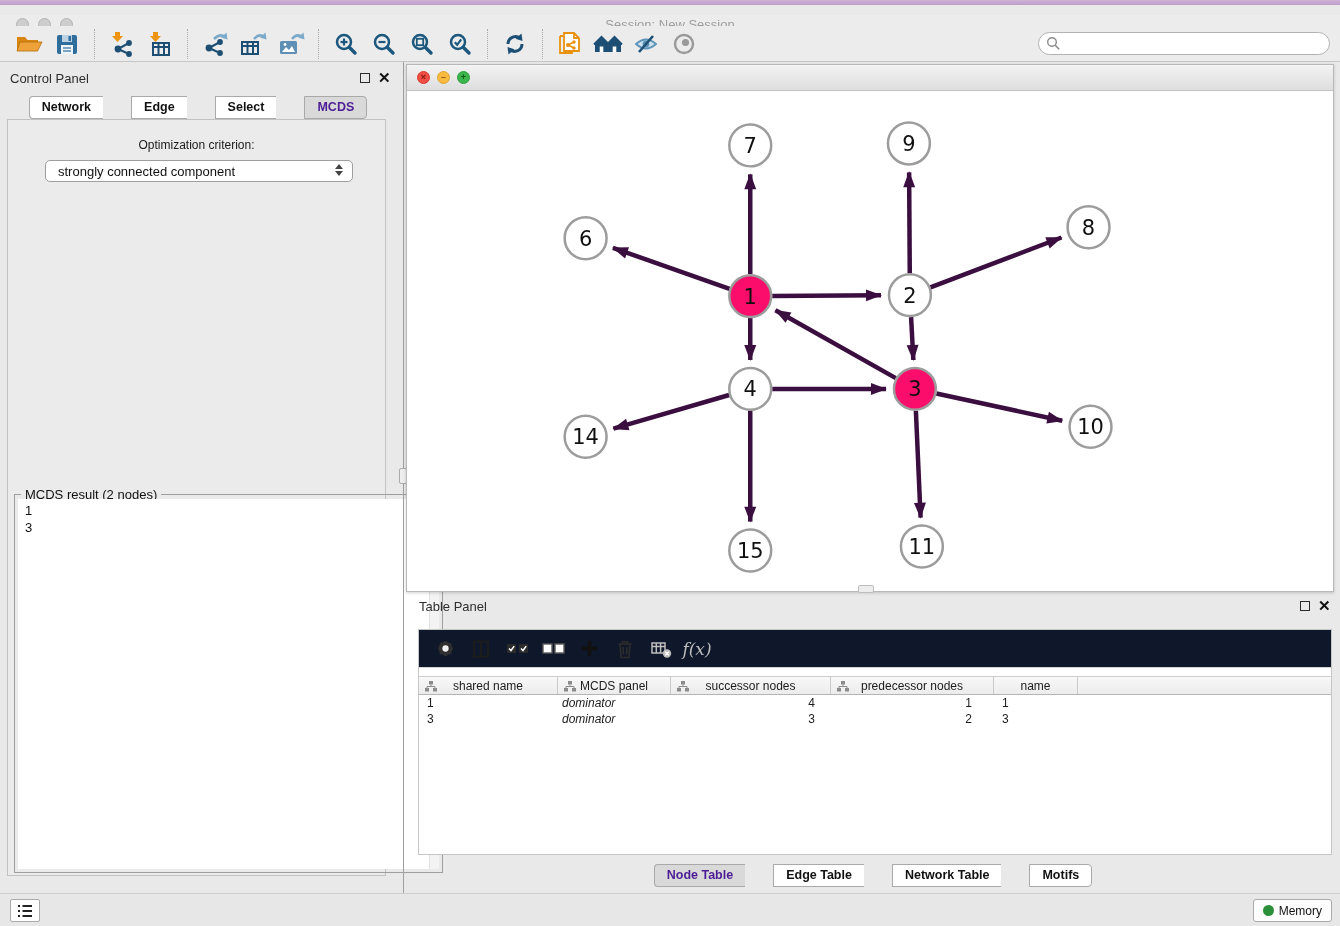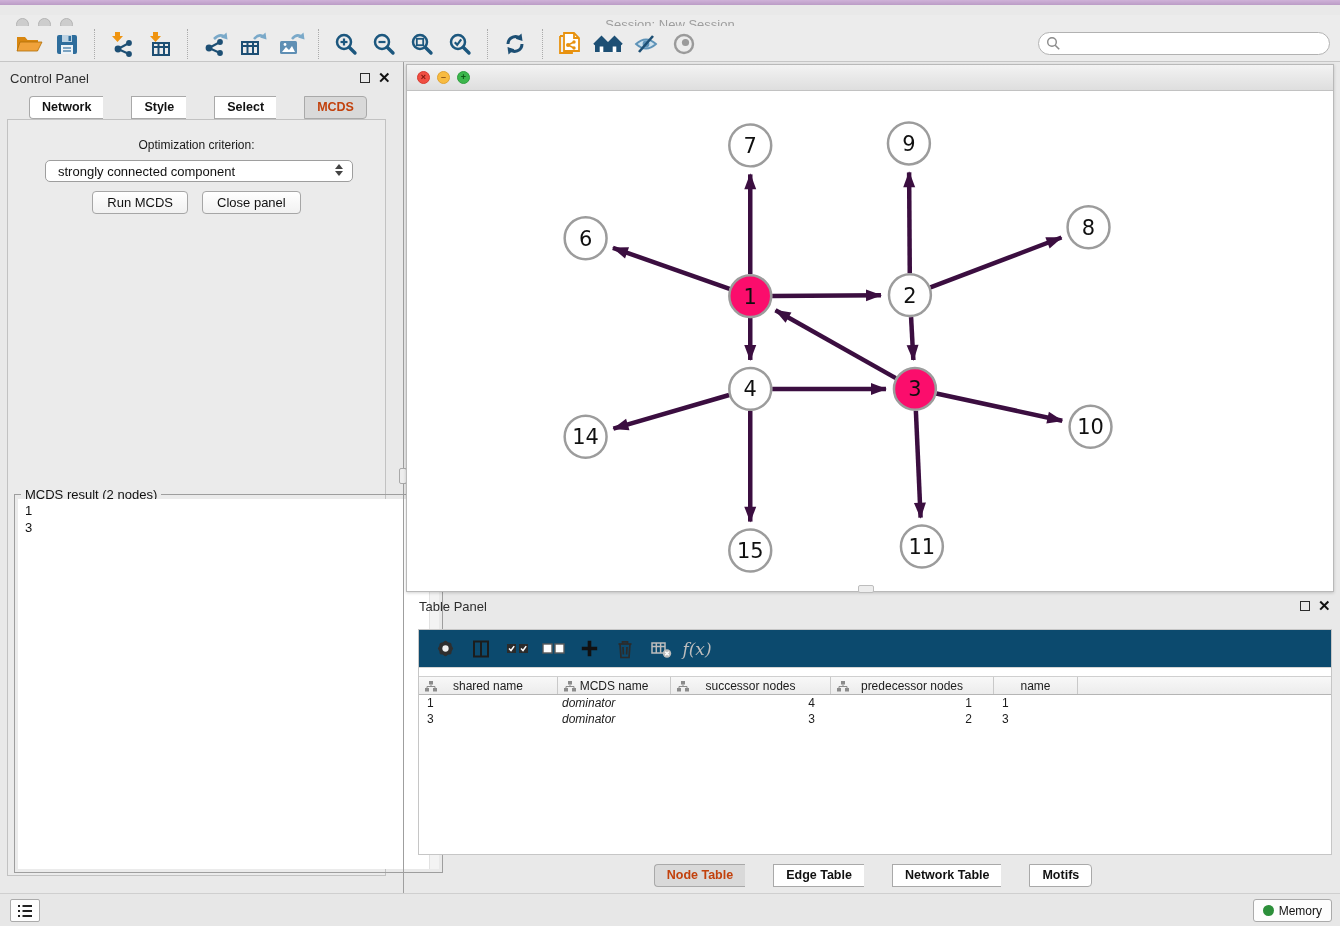--- a/index.html
+++ b/index.html
@@ -39,21 +39,21 @@
   .panel-close { position:absolute; font-size:15px; font-weight:bold; color:#111; line-height:10px; cursor:pointer; }
   .cp-float { left:360px; top:73px; }
   .cp-close { left:378px; top:73px; }
 
   .tabs-row { position:absolute; display:flex;gap:28px; }
   .cp-tabs { left:0; top:96px; width:396px; justify-content:center; }
   .tab { background:#fff; border:1px solid #a9a9a9; border-right:none; padding:3px 12px 4px;
          font-size:12.5px; font-weight:bold; color:#111; cursor:pointer; white-space:nowrap; }
   .tab:first-child { border-radius:4px 0 0 4px; }
   .tab:last-child  { border-right:1px solid #a9a9a9; border-radius:0 4px 4px 0; }
-  .tab.selected { background:#d9d9d9; color:#c2410c; }
+  .tab.selected { background:#d9d9d9; color:#4c1d95; }
 
   .cp-inner { position:absolute; left:7px; top:119px; width:379px; height:757px;
               background:#ebebeb; border:1px solid #c2c2c2; }
   .opt-label { position:absolute; left:0; right:0; top:18px; text-align:center;
                font-size:12px; color:#1a1a1a; }
   .combo { position:absolute; left:37px; top:40px; width:308px; height:22px; background:#fff;
            border:1px solid #9e9e9e; border-radius:5px; display:flex; align-items:center;
            padding:0 22px 0 12px; font-size:13px; color:#111; cursor:pointer; }
   .combo-stepper { position:absolute; right:9px; top:3px; display:flex; flex-direction:column; gap:2px; }
   .tri-up { width:0; height:0; border-left:4px solid transparent; border-right:4px solid transparent;
@@ -90,21 +90,21 @@
   .net-tl { position:absolute; left:10px; top:6px; display:flex; gap:7px; }
   .net-canvas { position:absolute; left:0; top:26px; width:926px; height:500px; background:#fff; }
   .net-canvas svg { display:block; }
 
   
   .tp-header { position:absolute; left:419px; top:599px; font-size:13px; color:#2e2e2e; }
   .tp-float { left:1300px; top:601px; }
   .tp-close { left:1318px; top:601px; }
   .tp-box { position:absolute; left:418px; top:629px; width:914px; height:226px;
             background:#fff; border:1px solid #c6c6c6; }
-  .tp-toolbar { height:38px; background:#0c4a6e; border-bottom:1px solid #d5d5d5;
+  .tp-toolbar { height:38px; background:#0f172a; border-bottom:1px solid #d5d5d5;
                 display:flex; align-items:center; padding:0 8px; }
   .tp-btn { width:36px; height:30px; display:flex; align-items:center; justify-content:center; cursor:pointer; }
   .tp-btn.disabled { cursor:default; }
   .fx-label { font-family:"DejaVu Serif", serif; font-style:italic; font-size:17px; color:#bdbdbd; }
   .tp-gap { height:8px; background:#fff; }
   .tgrid { display:grid; grid-template-columns:139px 113px 160px 163px 84px 1fr; }
   .thead { background:linear-gradient(#f8f8f8,#ececec); border-top:1px solid #cfcfcf;
            border-bottom:1px solid #b5b5b5; height:19px; }
   .th { position:relative; display:flex; align-items:center; justify-content:center;
         font-size:12px; color:#1c1c1c; border-right:1px solid #c9c9c9; cursor:pointer; }
@@ -312,37 +312,33 @@
       <input class="search-input" type="text" placeholder="" style="">
     </div>
   </div>
 
   <div class="cp-header">Control Panel</div>
   <span class="panel-float cp-float"></span>
   <span class="panel-close cp-close">✕</span>
 
   <div class="tabs-row cp-tabs">
     <div class="tab">Network</div>
-    <div class="tab">Style</div>
+    <div class="tab">Edge</div>
     <div class="tab">Select</div>
     <div class="tab selected">MCDS</div>
   </div>
 
   <div class="cp-inner">
     <div class="opt-label">Optimization criterion:</div>
     <div class="combo">
       <span>strongly connected component</span>
       <span class="combo-stepper">
         <span class="tri-up"></span>
           <span class="tri-down"></span>
       </span>
-    </div>
-    <div class="cp-buttons">
-      <button class="btn">Run MCDS</button>
-      <button class="btn">Close panel</button>
     </div>
     <div class="result-group">
       <span class="result-title">MCDS result (2 nodes)</span>
       <div class="result-area">
         <div class="result-line">1</div>
         <div class="result-line">3</div>
         <div class="result-scroll"></div>
       </div>
     </div>
   </div>
@@ -489,21 +485,21 @@
       </div>
       <div class="th">
         <svg class="mini-tree" width="12" height="11" viewBox="0 0 12 11">
           <g fill="#8b8b8b">
               <rect x="4" y="0" width="4" height="3.5"></rect>
               <rect x="0" y="7" width="4" height="3.5"></rect>
               <rect x="8" y="7" width="4" height="3.5"></rect>
             </g>
           <path d="M6 3.5 V5.5 M2 7 V5.5 H10 V7" stroke="#8b8b8b" fill="none"></path>
         </svg>
-        <span>MCDS name</span>
+        <span>MCDS panel</span>
       </div>
       <div class="th">
         <svg class="mini-tree" width="12" height="11" viewBox="0 0 12 11">
           <g fill="#8b8b8b">
               <rect x="4" y="0" width="4" height="3.5"></rect>
               <rect x="0" y="7" width="4" height="3.5"></rect>
               <rect x="8" y="7" width="4" height="3.5"></rect>
             </g>
           <path d="M6 3.5 V5.5 M2 7 V5.5 H10 V7" stroke="#8b8b8b" fill="none"></path>
         </svg>

